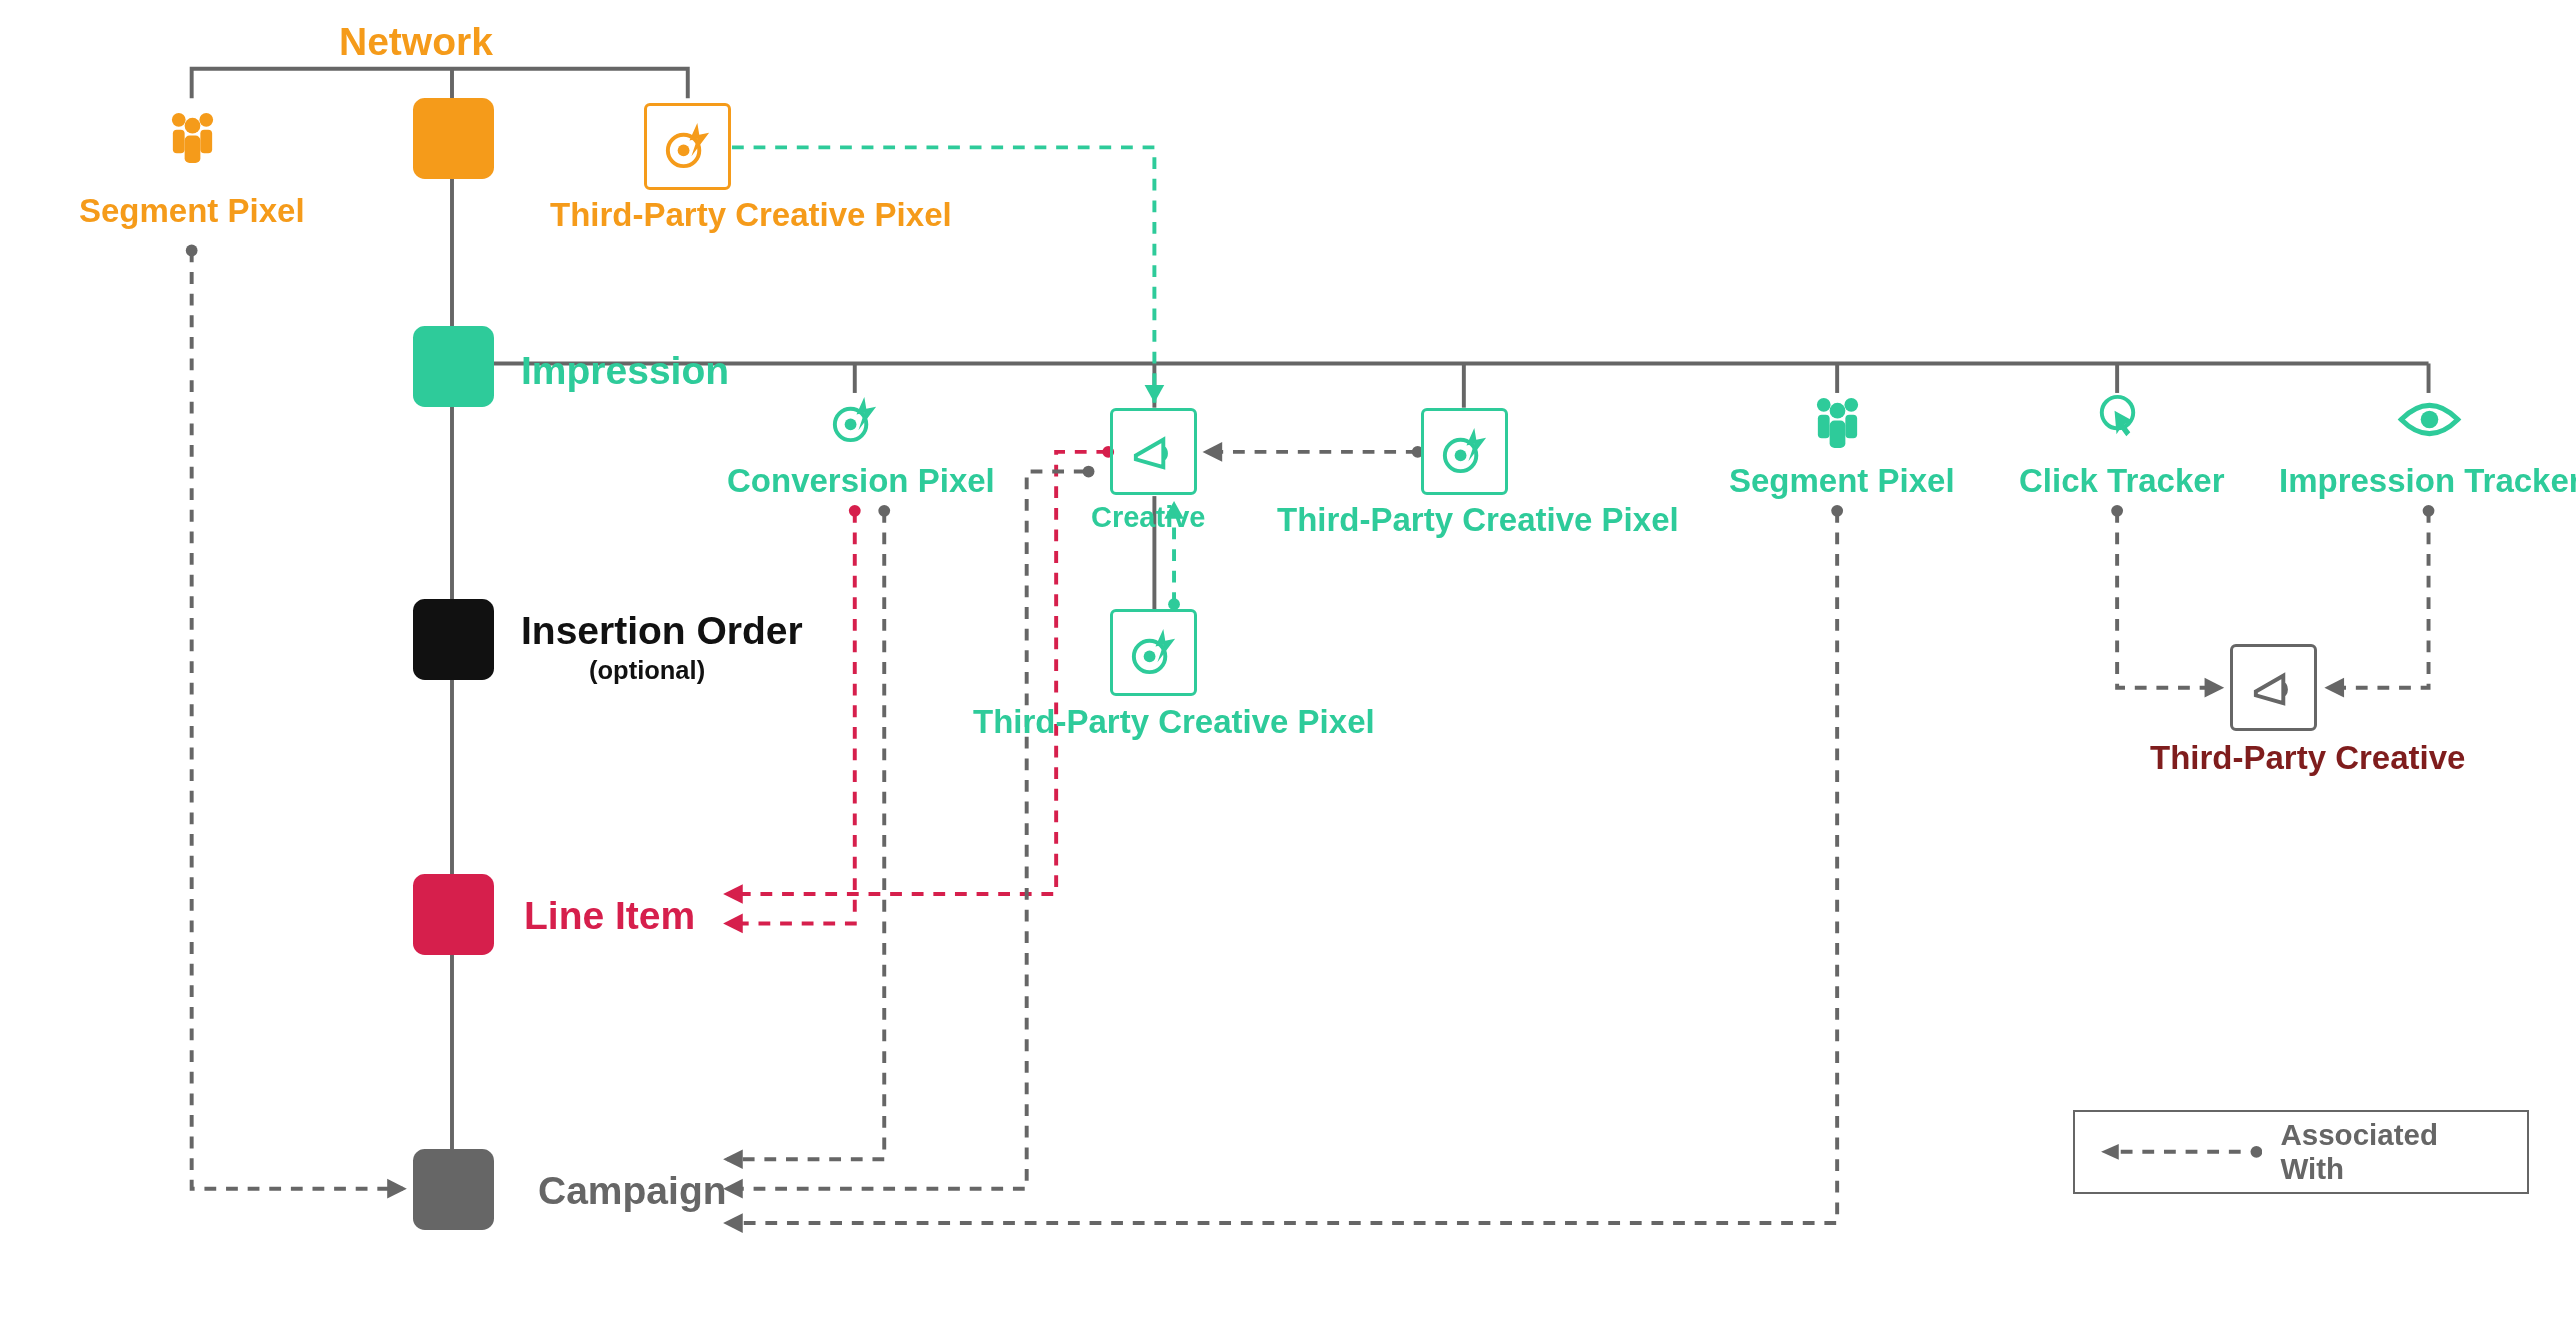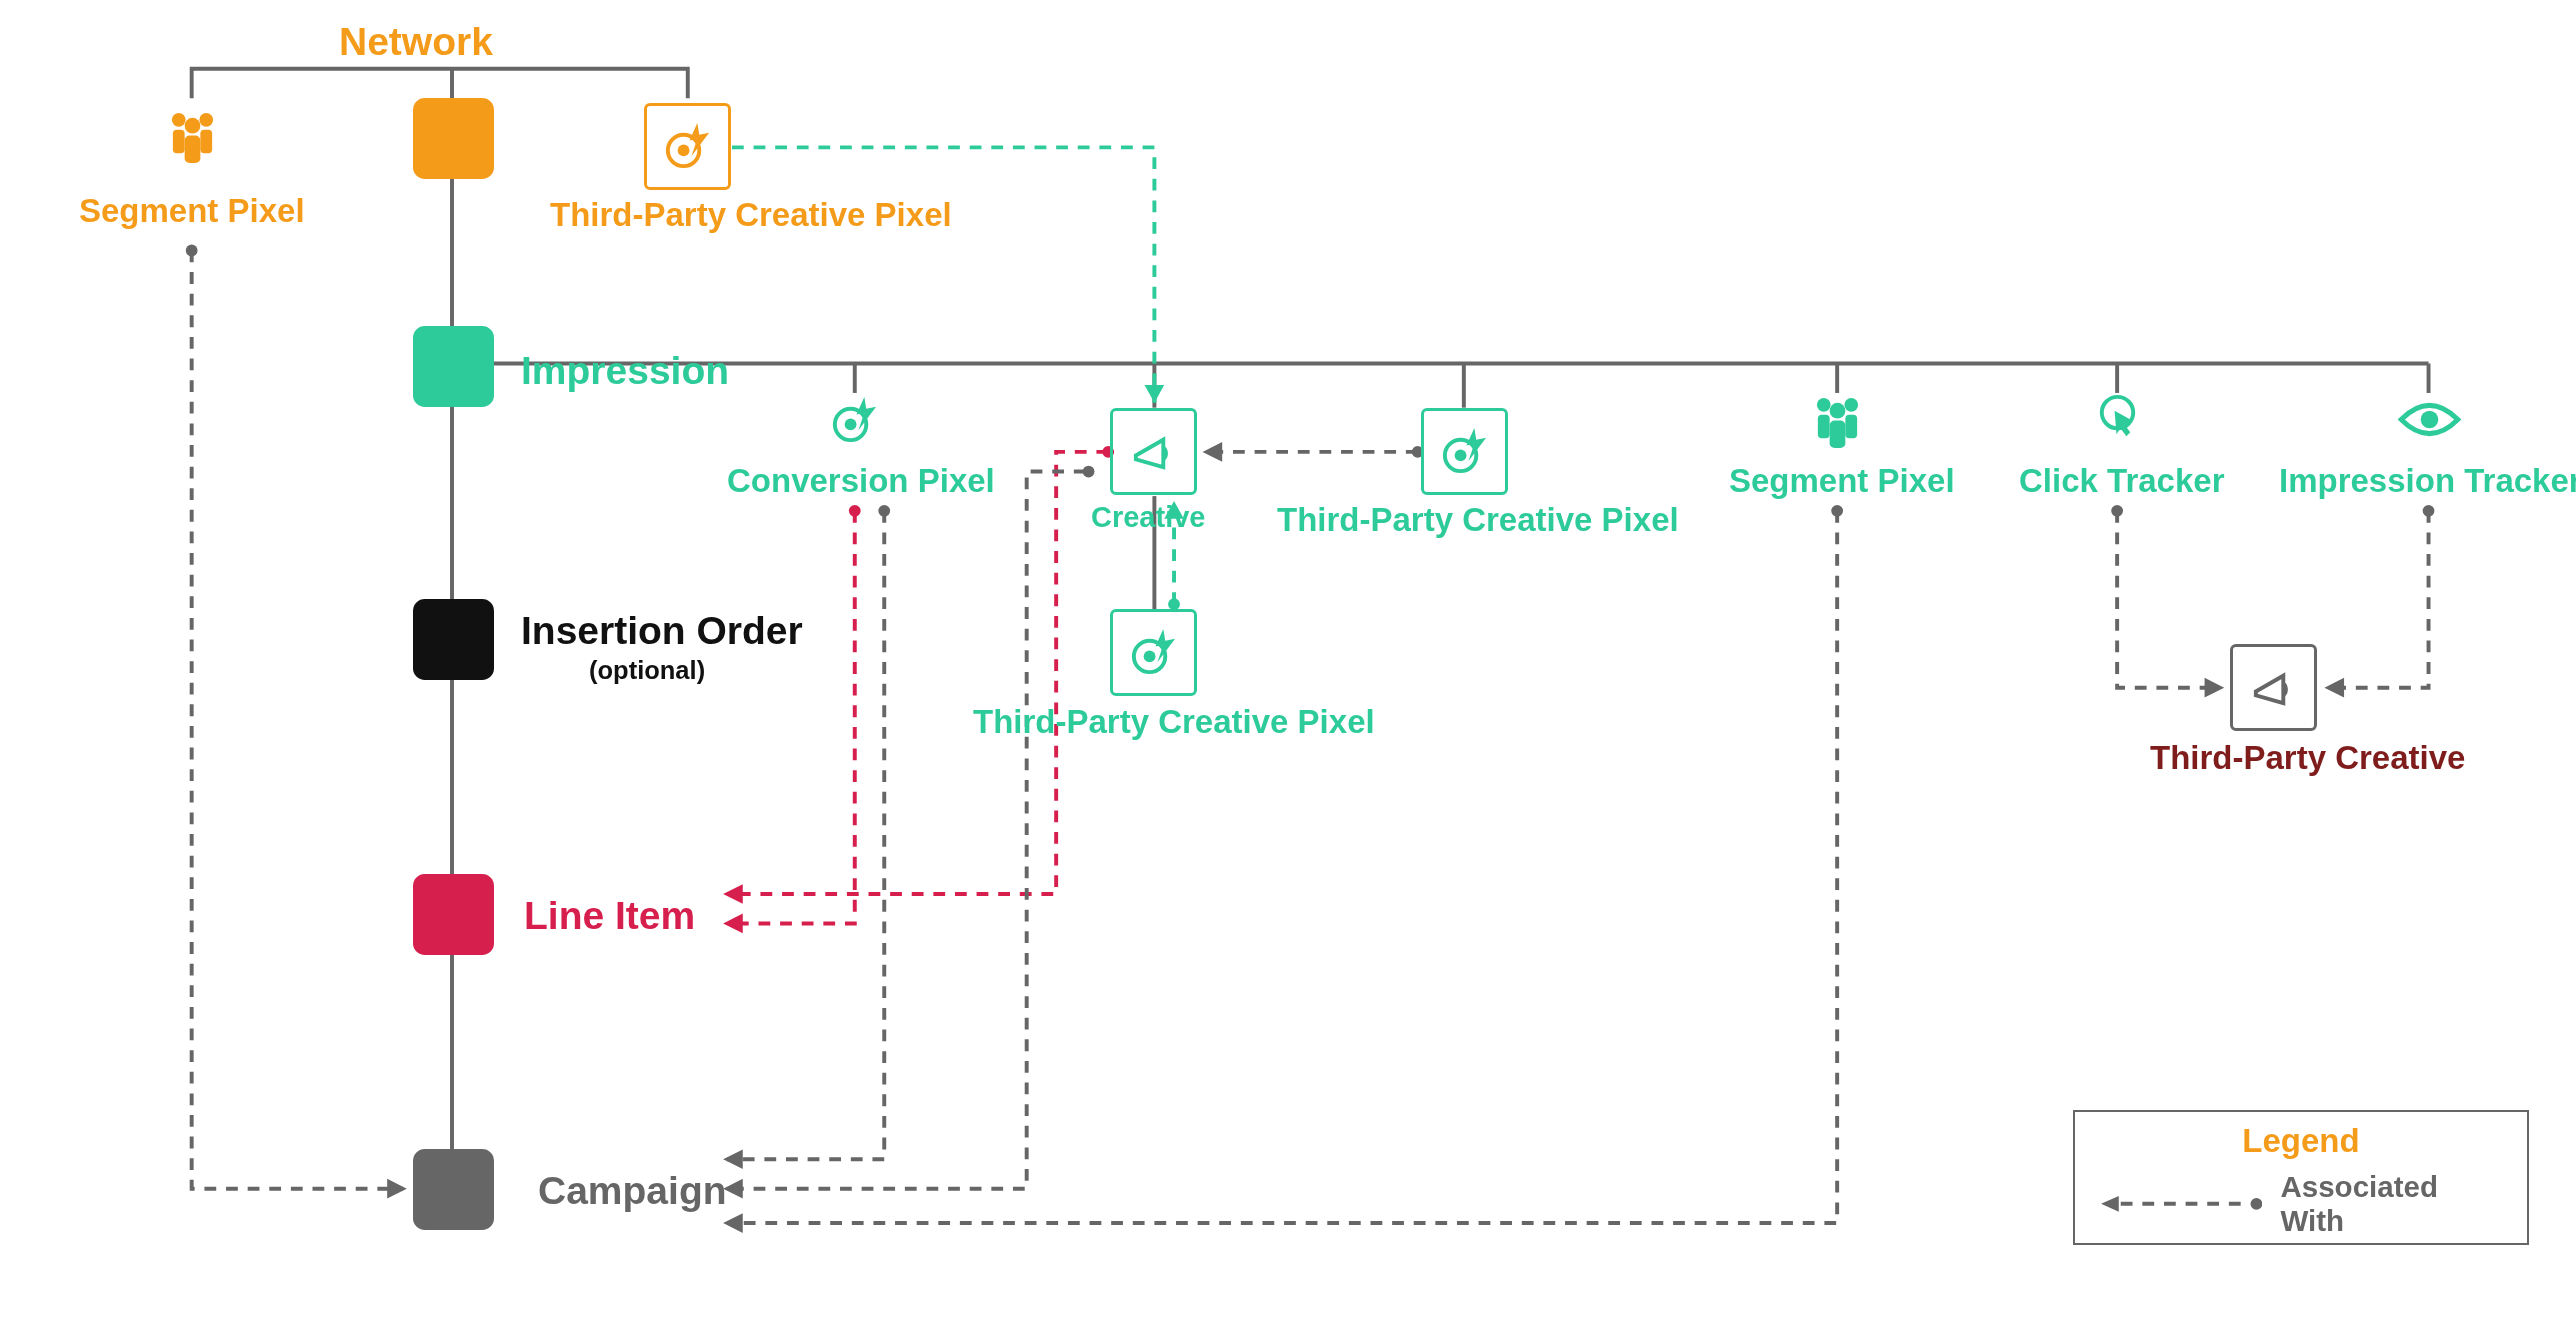--- a/index.html
+++ b/index.html
@@ -196,21 +196,20 @@
 <div class="txt" style="left:973px;top:703px;font-size:33px;font-weight:600;color:#2ecb9a;">Third-Party Creative Pixel</div>
 
 <div class="icon-box" style="left:2230px;top:644px;width:81px;height:81px;border-color:#666;">
   <svg width="51" height="51" viewBox="0 0 52 52">
         <path fill="none" stroke="#666" stroke-width="4" d="M8 30 L36 14 L36 42 L8 34 Z M36 22 A8 8 0 0 1 36 34"></path>
       </svg>
 </div>
 <div class="txt" style="left:2122px;top:739px;font-size:33px;font-weight:600;color:#7f1d1d;margin-left:28px;">Third-Party Creative</div>
 
 <div class="legend" style="left:2073px;top:1110px;width:452px;">
-  <div style="text-align:center;font-size:33px;font-weight:700;color:#f59b1a;padding:9.8px 0 3.9px;">Legend</div>
   <div class="row">
     <svg width="167" height="23.6" viewBox="0 0 163.625 24">
           <polygon class="arrow" points="0,12 18,4 18,20"></polygon>
           <line x1="20" y1="12" x2="150" y2="12" stroke="#666" stroke-width="4" stroke-dasharray="12 10"></line>
           <circle cx="158" cy="12" r="6" class="dot"></circle>
         </svg>
     <span class="lt">Associated With</span>
   </div>
 </div>
 

